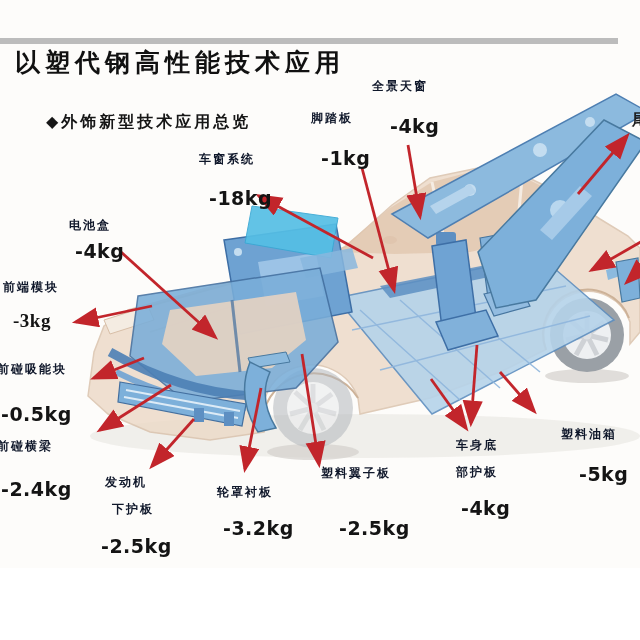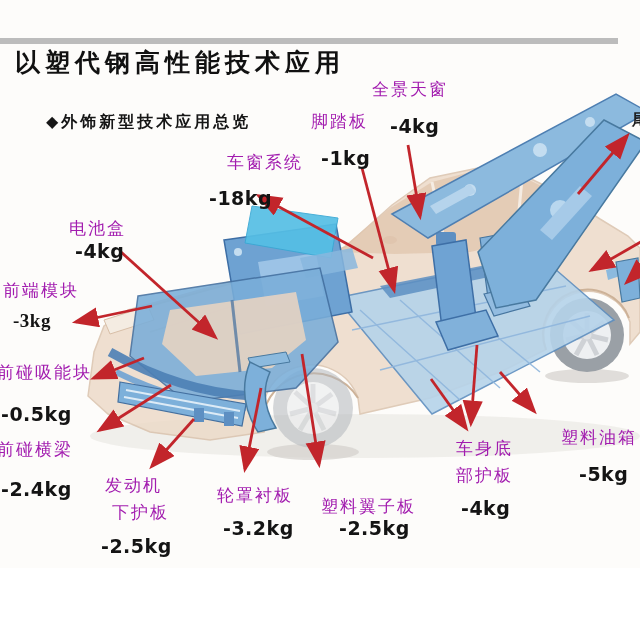--- a/index.html
+++ b/index.html
@@ -3,22 +3,22 @@
 <meta charset="utf-8">
 <style>
   html,body{margin:0;padding:0;background:#ffffff;}
   #stage{
     position:relative;width:640px;height:568px;overflow:hidden;
     background:#fdfcfa;
     font-family:"DejaVu Sans","Liberation Sans",sans-serif;
   }
   .bar{position:absolute;background:#bcbcbc;}
   .lbl{
-    position:absolute;white-space:nowrap;color:#a21caf;font-weight:400;
-    font-size:17px;letter-spacing:2px;line-height:1.1;
+    position:absolute;white-space:nowrap;color:#0f172a;font-weight:700;
+    font-size:12px;letter-spacing:2px;line-height:1.1;
   }
   .val{
     position:absolute;white-space:nowrap;color:#141414;font-weight:700;
     font-size:19px;letter-spacing:0.5px;line-height:1;
   }
   #title{
     position:absolute;left:15px;top:46px;font-size:25px;font-weight:700;
     letter-spacing:5px;color:#111;white-space:nowrap;
   }
   #subtitle{
@@ -201,21 +201,21 @@
 
   <div id="title">以塑代钢高性能技术应用</div>
   <div id="subtitle">◆外饰新型技术应用总览</div>
 
   <div class="lbl" style="left:372px;top:80px;">全景天窗</div>
   <div class="val" style="left:390px;top:117px;">-4kg</div>
 
   <div class="lbl" style="left:311px;top:112px;">脚踏板</div>
   <div class="val" style="left:321px;top:149px;">-1kg</div>
 
-  <div class="lbl" style="left:199px;top:153px;margin-left:28px;">车窗系统</div>
+  <div class="lbl" style="left:199px;top:153px;">车窗系统</div>
   <div class="val" style="left:209px;top:189px;">-18kg</div>
 
   <div class="lbl" style="left:69px;top:204px;margin-top:15px;">电池盒</div>
   <div class="val" style="left:75px;top:242px;">-4kg</div>
 
   <div class="lbl" style="left:3px;top:281px;">前端模块</div>
   <div class="val" style="left:13px;top:311px;font-family:Liberation Serif, serif;">-3kg</div>
 
   <div class="lbl" style="left:-3px;top:363px;">前碰吸能块</div>
   <div class="val" style="left:1px;top:405px;">-0.5kg</div>
@@ -223,21 +223,21 @@
   <div class="lbl" style="left:-3px;top:440px;">前碰横梁</div>
   <div class="val" style="left:1px;top:480px;">-2.4kg</div>
 
   <div class="lbl" style="left:105px;top:476px;">发动机</div>
   <div class="lbl" style="left:112px;top:503px;text-align:right;">下护板</div>
   <div class="val" style="left:101px;top:537px;">-2.5kg</div>
 
   <div class="lbl" style="left:217px;top:486px;">轮罩衬板</div>
   <div class="val" style="left:223px;top:519px;">-3.2kg</div>
 
-  <div class="lbl" style="left:321px;top:497px;">塑料翼子板</div>
+  <div class="lbl" style="left:321px;top:467px;">塑料翼子板</div>
   <div class="val" style="left:339px;top:519px;">-2.5kg</div>
 
   <div class="lbl" style="left:456px;top:439px;">车身底</div>
   <div class="lbl" style="left:456px;top:466px;">部护板</div>
   <div class="val" style="left:461px;top:499px;">-4kg</div>
 
   <div class="lbl" style="left:561px;top:428px;">塑料油箱</div>
   <div class="val" style="left:579px;top:465px;">-5kg</div>
 
   <div id="edge-fragment">尾</div>

